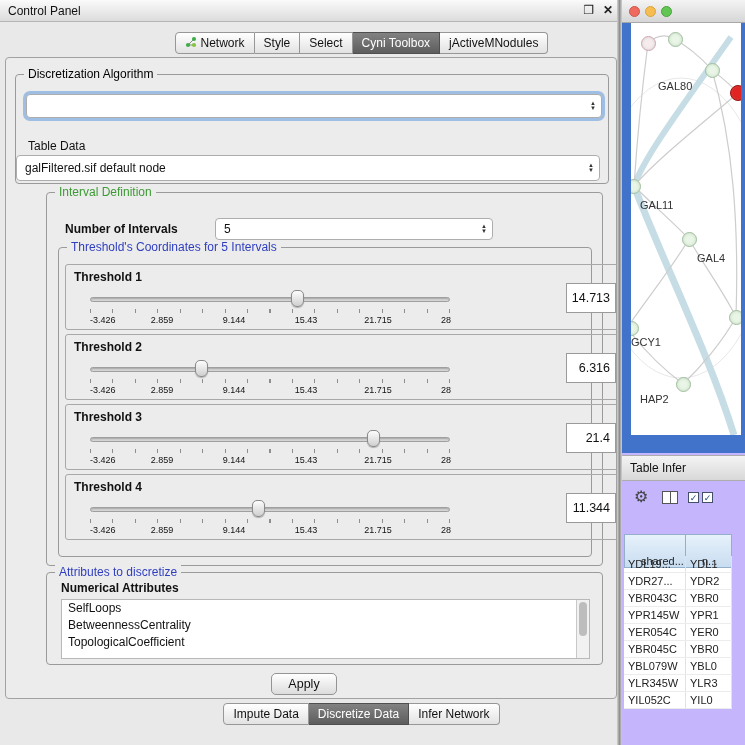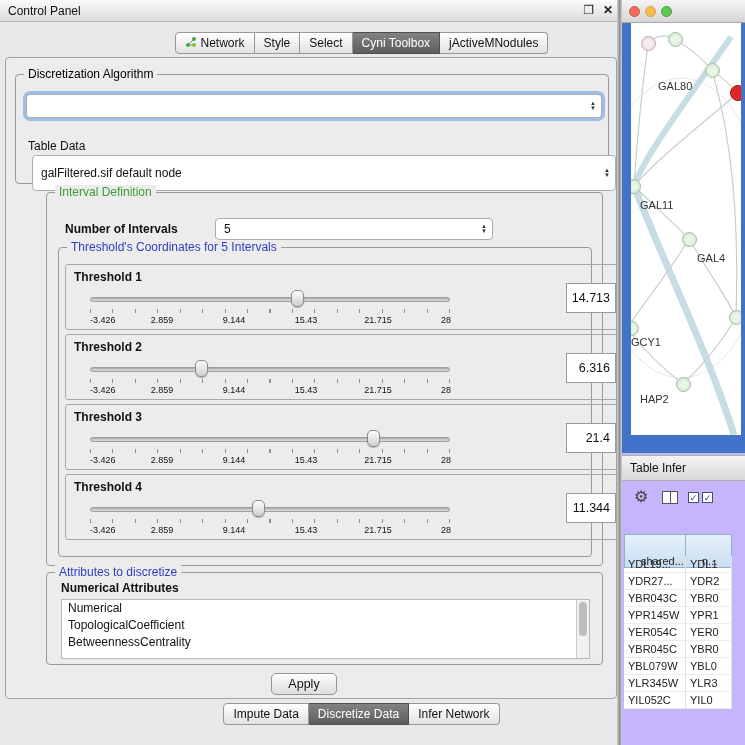--- a/index.html
+++ b/index.html
@@ -116,21 +116,21 @@
     <div class="group" style="left:9px;top:16px;width:594px;height:110px">
       <span class="gtitle">Discretization Algorithm</span>
       <div class="combo focus" style="left:10px;top:19px;width:576px;height:24px">
         <span></span>
         <span class="arrows">
             <span>▲</span>
             <span>▼</span>
           </span>
       </div>
       <div class="lbl" style="left:12px;top:64px">Table Data</div>
-      <div class="combo" style="left:16px;top:80px;width:584px;height:36px">
+      <div class="combo" style="left:0;top:80px;width:584px;height:26px">
         <span>galFiltered.sif default node</span>
         <span class="arrows">
             <span>▲</span>
             <span>▼</span>
           </span>
       </div>
     </div>
 
     <div class="group" style="left:40px;top:134px;width:557px;height:374px;">
       <span class="gtitle green">Interval Definition</span>
@@ -217,23 +217,23 @@
           </div>
           <div class="thval">11.344</div>
         </div>
       </div>
     </div>
 
     <div class="group" style="left:40px;top:514px;width:557px;height:93px">
       <span class="gtitle blue">Attributes to discretize</span>
       <div class="lbl bold" style="left:14px;top:8px">Numerical Attributes</div>
       <div id="listbox">
-        <div class="litem">Numerical</div>
+        <div class="litem">SelfLoops</div>
+        <div class="litem">BetweennessCentrality</div>
         <div class="litem">TopologicalCoefficient</div>
-        <div class="litem">BetweennessCentrality</div>
         <div class="vscroll">
             <div class="vthumb" style="top:2px;height:34px"></div>
           </div>
       </div>
     </div>
 
     <button id="apply">Apply</button>
   </div>
 
 

